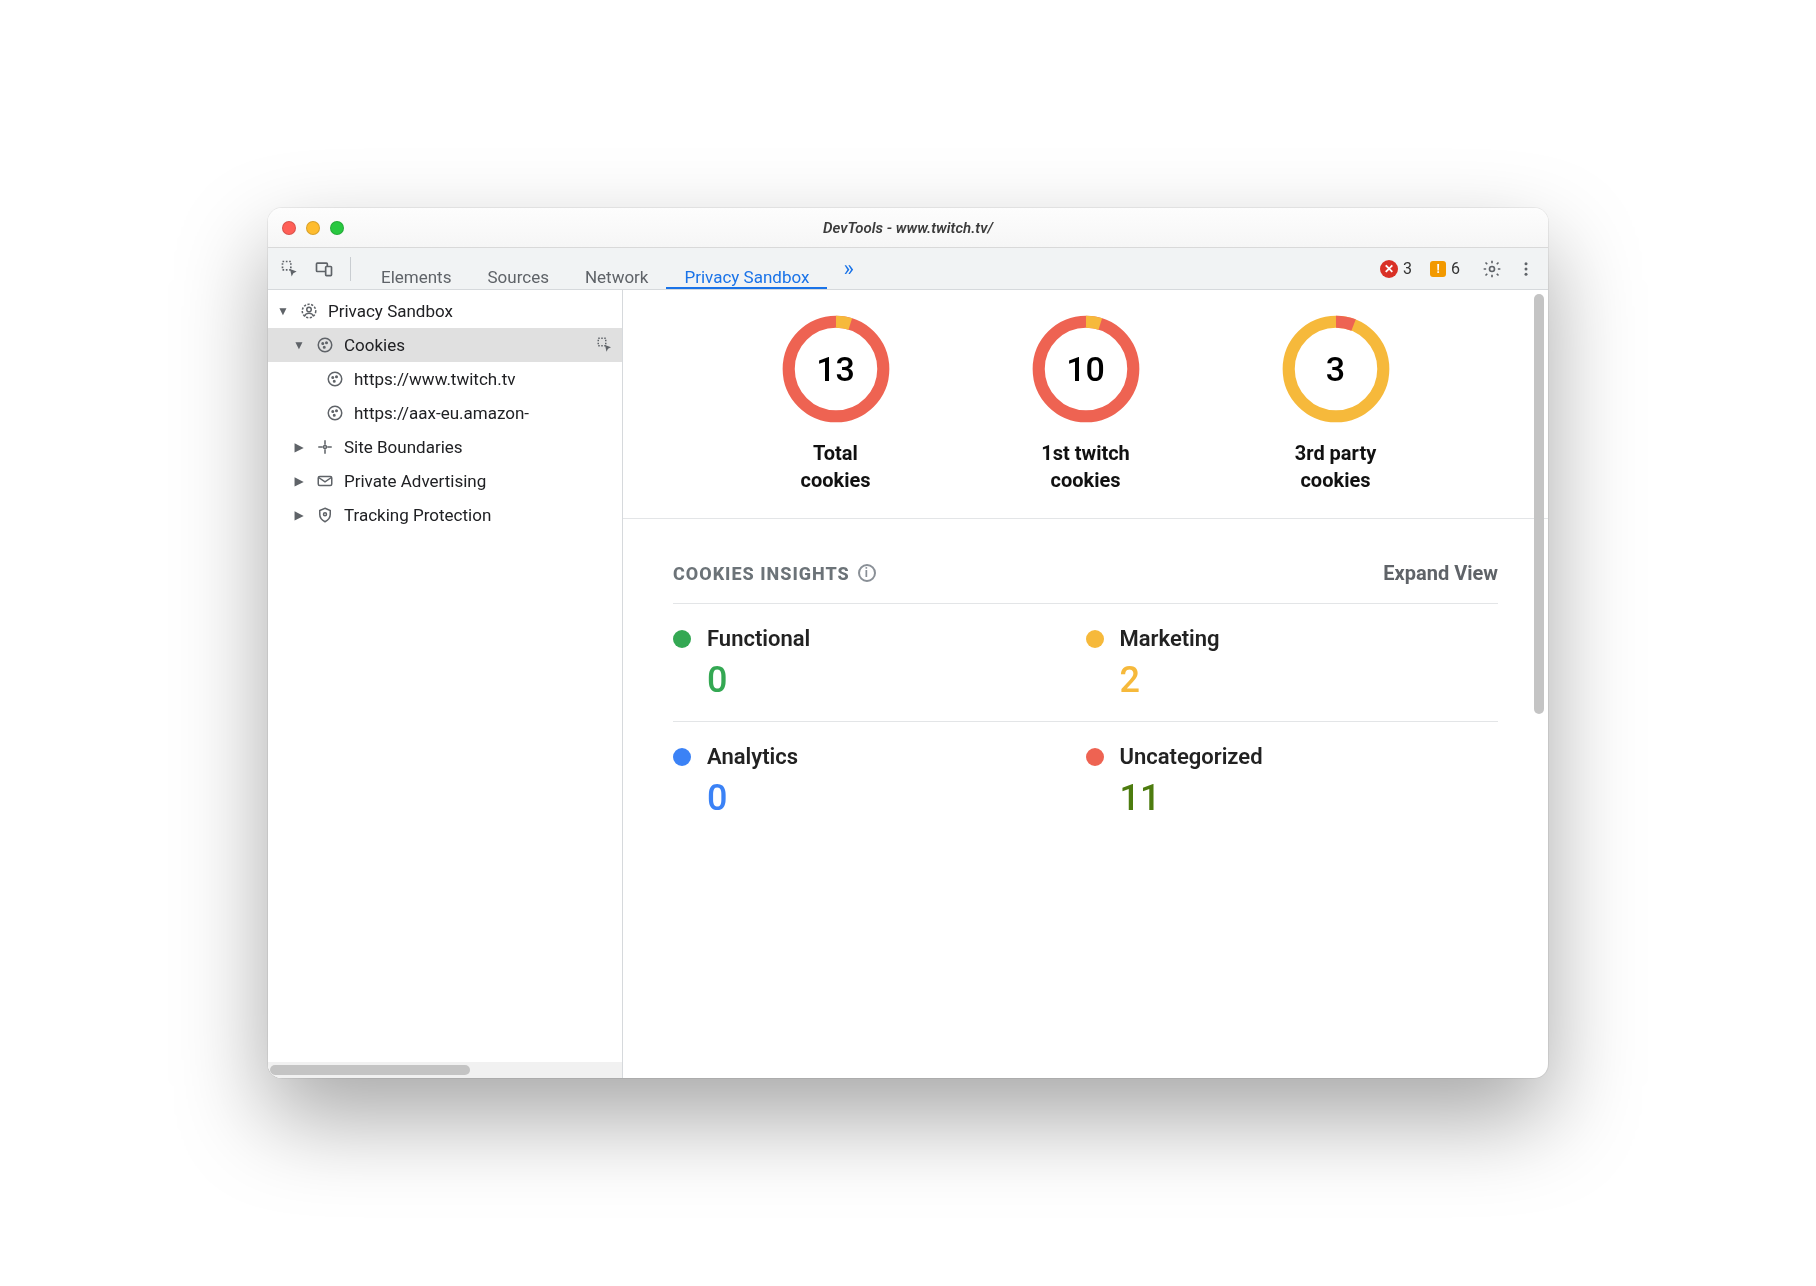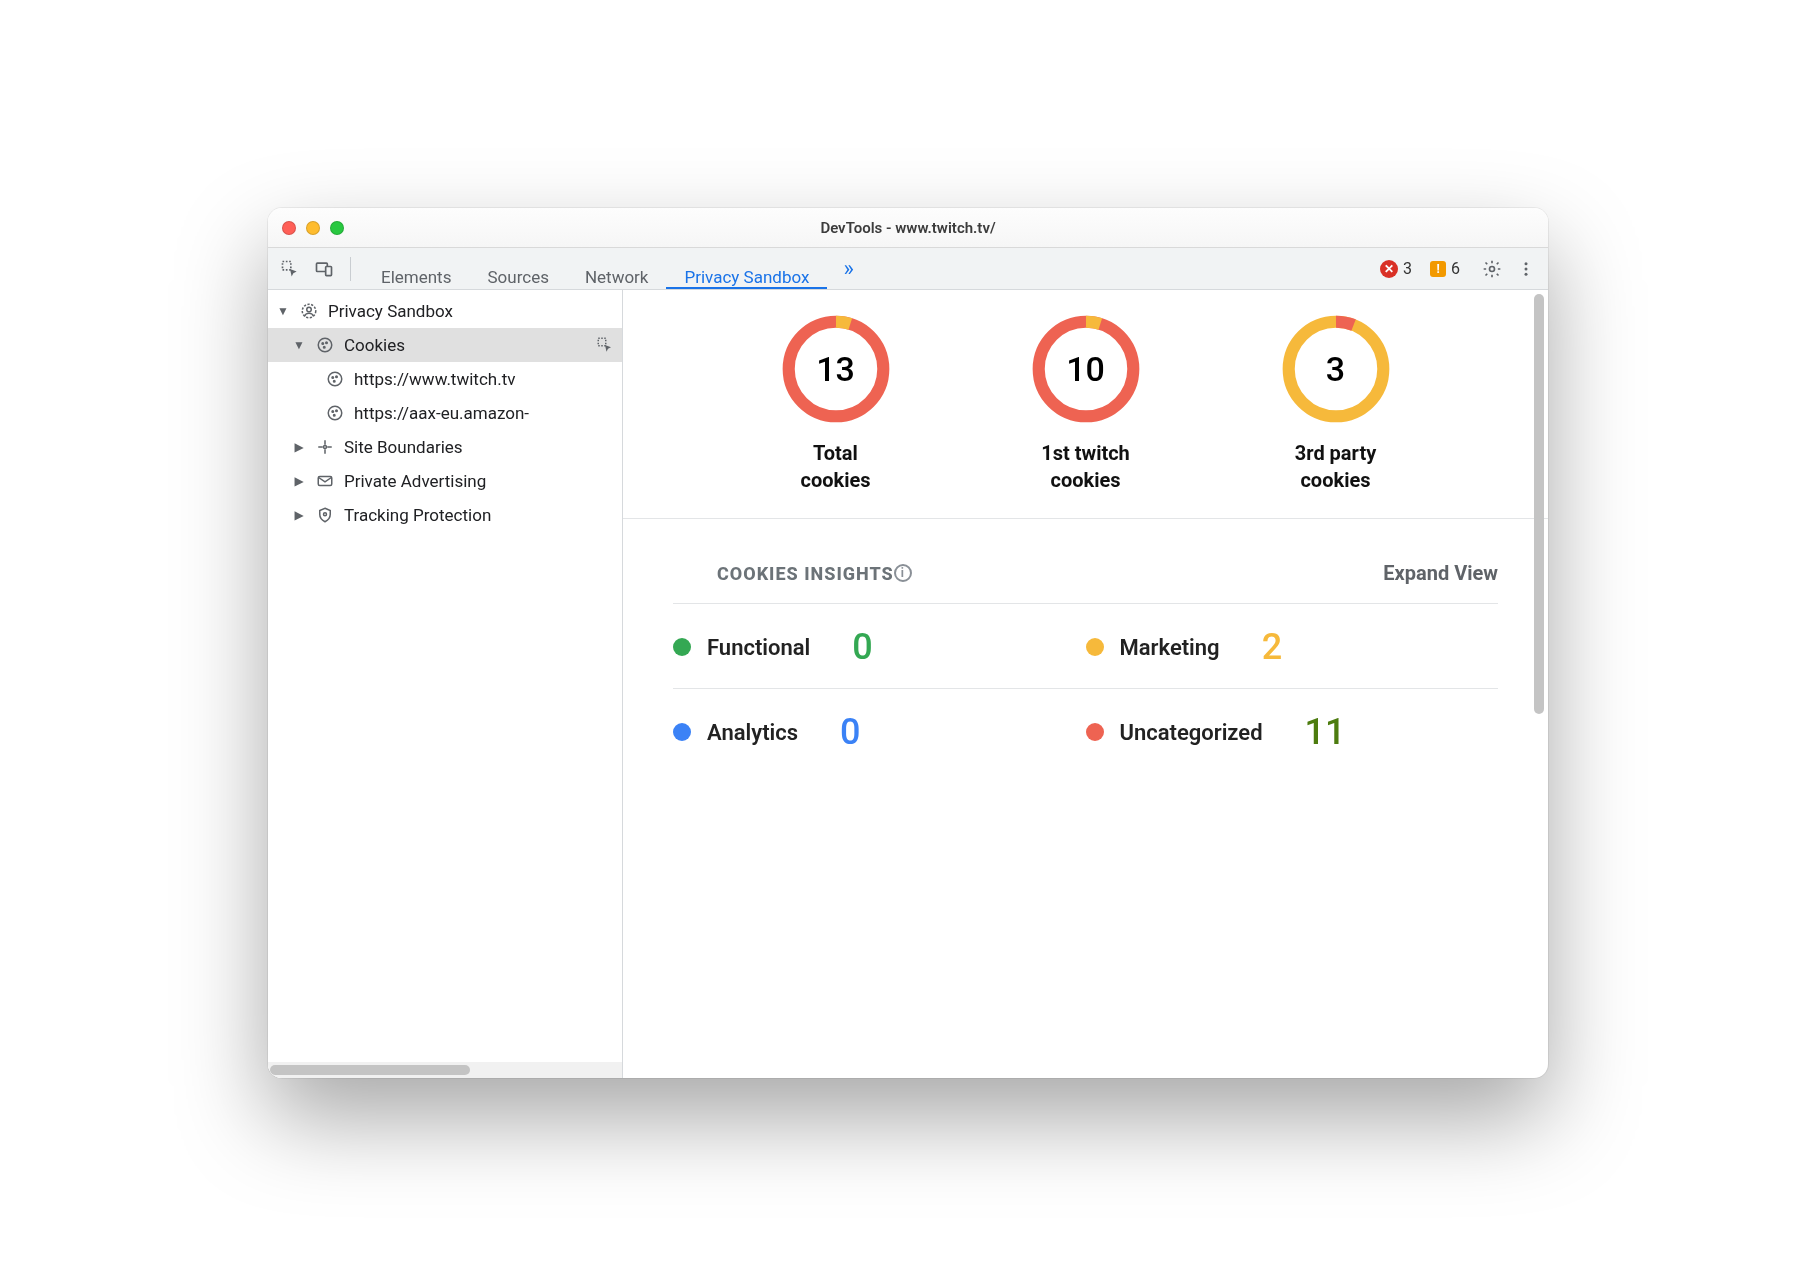--- a/index.html
+++ b/index.html
@@ -24,20 +24,21 @@
   }
   
   .titlebar {
     height: 40px;
     background: linear-gradient(#fdfdfd,#f6f6f6);
     border-bottom: 1px solid #d9d9d9;
     display: flex;
     align-items: center;
     padding: 0 14px;
     position: relative;
+    font-style: italic;
   }
   .traffic { display: flex; gap: 10px; }
   .traffic .dot { width: 14px; height: 14px; border-radius: 50%; }
   .dot.red { background:#ff5f57; border:1px solid rgba(0,0,0,0.15);}
   .dot.yellow { background:#febc2e; border:1px solid rgba(0,0,0,0.15);}
   .dot.green { background:#28c840; border:1px solid rgba(0,0,0,0.15);}
   .title {
     position:absolute; left:0; right:0; text-align:center;
     font-size: 15px; color:#3c3c3c; font-weight:600;
     pointer-events:none;
@@ -106,30 +107,30 @@
   .rings { display:flex; justify-content:center; gap:70px; padding: 24px 0 24px; border-bottom:1px solid #e3e5e7;}
   .ring-block { display:flex; flex-direction:column; align-items:center; width:180px; }
   .ring { width:110px; height:110px; border-radius:50%; position:relative; display:flex; align-items:center; justify-content:center; font-size:34px; font-weight:500; color:#000000; }
   .ring svg { position:absolute; inset:0; }
   .ring-label { margin-top:16px; text-align:center; font-size:20px; font-weight:700; color:#111; line-height:1.35; }
 
   .insights-header {
     display:flex; align-items:center; justify-content:space-between;
     padding: 42px 50px 18px 50px;
   }
-  .insights-header .left { display:flex; align-items:center; gap:0; color:#6c7378; font-size:18px; font-weight:800; letter-spacing:1px;margin-left:44px; }
+  .insights-header .left { display:flex; align-items:center; gap:8px; color:#6c7378; font-size:18px; font-weight:800; letter-spacing:1px; }
   .insights-header .info { width:18px;height:18px;border:2px solid #8a9097;border-radius:50%;display:flex;align-items:center;justify-content:center;font-size:12px;color:#8a9097;font-weight:700;}
   .insights-header .expand { color:#5f6368; font-size:20px; font-weight:700; }
 
   .insights-grid {
     display:grid; grid-template-columns: 1fr 1fr; gap:0; padding: 0 50px 30px;
   }
   .insight-card {
     border-top:1px solid #e3e5e7; padding:22px 10px 20px 0;
-    display:flex; flex-direction:row; gap:8px;
+    display:flex; flex-direction:column; gap:8px;
   }
   .insight-row1 { display:flex; align-items:center; gap:16px; }
   .swatch { width:18px; height:18px; border-radius:50%; }
   .insight-name { font-size:22px; font-weight:600; color:#222; }
   .insight-value { font-size:36px; font-weight:500; padding-left:34px; }
 
   .vscroll { position:absolute; right:2px; top:4px; bottom:4px; width:14px; }
   .vscroll .thumb { width:10px; background:#c4c4c4; border-radius:5px; height:420px; margin-left:2px; }
 
   svg { display:block; }

